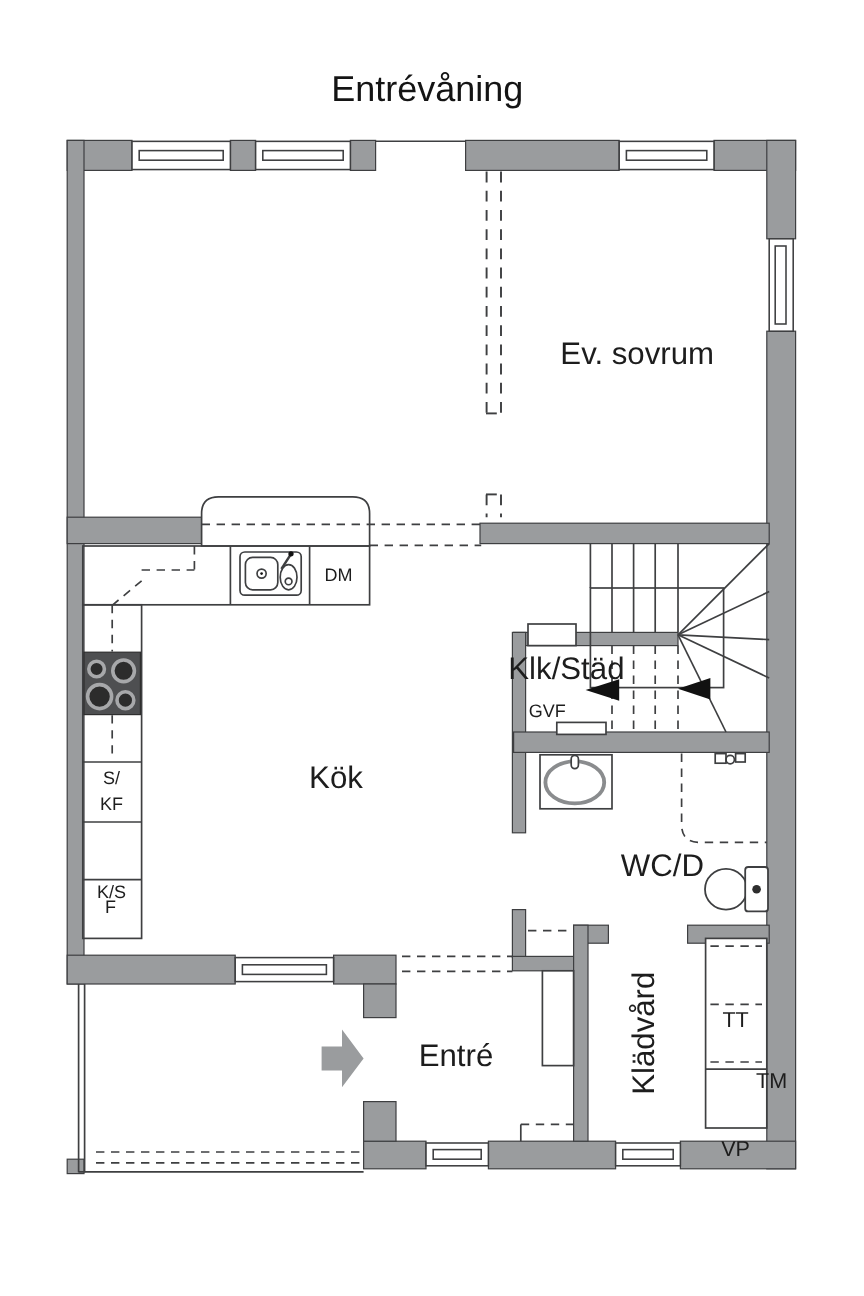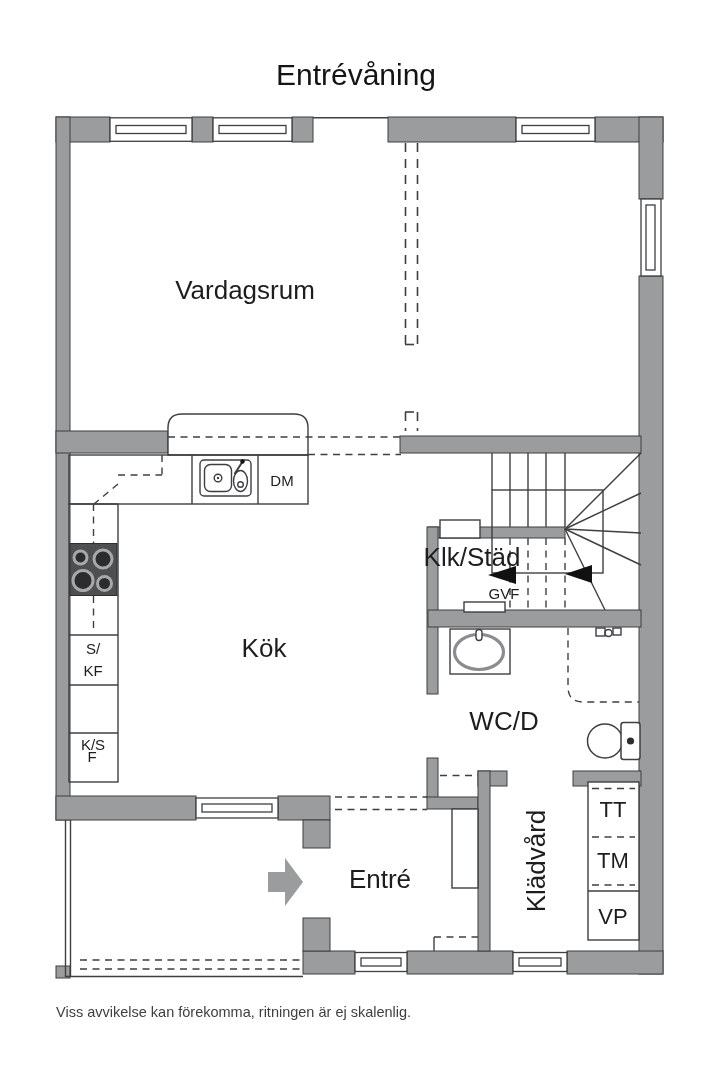--- a/index.html
+++ b/index.html
@@ -11,21 +11,21 @@
   .bold{stroke-width:2;}
   .dash{stroke:var(--line);stroke-width:1.4;fill:none;stroke-dasharray:7 5.5;}
   .dash2{stroke:var(--line);stroke-width:1.6;fill:none;stroke-dasharray:9 7;}
   .whitefill{fill:#fff;stroke:var(--line);stroke-width:1.4;}
   .win{fill:#fff;stroke:var(--line);stroke-width:1.3;}
   .blk{fill:#111;stroke:none;}
   .lbl{position:absolute;transform:translate(-50%,-50%);white-space:nowrap;
        color:var(--text);font-size:26px;line-height:1;}
   .lbl.small{font-size:15px;}
   .lbl.tiny{font-size:15px;}
-  .lbl.app{font-size:22px;}
+  .lbl.app{font-size:18px;margin-top:40px;}
   .lbl.rot{transform:translate(-50%,-50%) rotate(-90deg);}
   #title{position:absolute;left:356px;top:75px;transform:translate(-50%,-50%);
          font-size:30px;color:#141414;white-space:nowrap;}
   #disclaimer{position:absolute;left:56px;top:1004px;font-size:14.5px;color:#3f3f3f;white-space:nowrap;}
   .skf{line-height:22px;text-align:center;}
 </style>
 </head>
 <body>
 
 <div id="page">
@@ -210,33 +210,32 @@
     <g>
       <line class="ln" x1="65.5" y1="820" x2="65.5" y2="977"></line>
       <line class="ln" x1="70.5" y1="820" x2="70.5" y2="977"></line>
       <line class="ln" x1="65.5" y1="976.5" x2="303" y2="976.5"></line>
       <line class="dash" x1="80" y1="960" x2="300" y2="960"></line>
       <line class="dash" x1="80" y1="969" x2="300" y2="969"></line>
       <polygon points="268,872 285,872 285,858 303,882 285,906 285,892 268,892" fill="var(--arrow)"></polygon>
     </g>
   </svg>
 
-  <div class="lbl" style="left:245px;top:290px">Vardagsrum</div>
-  <div class="lbl" style="left:264px;top:648px">Kök</div>
+  <div class="lbl" style="left:531px;top:294px">Ev. sovrum</div>
+  <div class="lbl" style="left:280px;top:648px">Kök</div>
   <div class="lbl" style="left:472px;top:557px">Klk/Städ</div>
-  <div class="lbl" style="left:504px;top:721px">WC/D</div>
+  <div class="lbl" style="left:552px;top:721px">WC/D</div>
   <div class="lbl" style="left:380px;top:879px">Entré</div>
   <div class="lbl rot" style="left:536px;top:861px">Klädvård</div>
 
   <div class="lbl small" style="left:282px;top:480px">DM</div>
   <div class="lbl small skf" style="left:93px;top:660px">
       <div>S/</div>
       <div>KF</div>
     </div>
   <div class="lbl small" style="left:93px;top:744px">K/S</div>
   <div class="lbl small" style="left:92px;top:756px">F</div>
-  <div class="lbl tiny" style="left:504px;top:593px">GVF</div>
+  <div class="lbl tiny" style="left:456px;top:593px">GVF</div>
   <div class="lbl app" style="left:613px;top:810px">TT</div>
-  <div class="lbl app" style="left:613px;top:861px">TM</div>
+  <div class="lbl app" style="left:643px;top:861px">TM</div>
   <div class="lbl app" style="left:613px;top:917px">VP</div>
 
-  <div id="disclaimer">Viss avvikelse kan förekomma, ritningen är ej skalenlig.</div>
 </div>
 
 </body></html>

